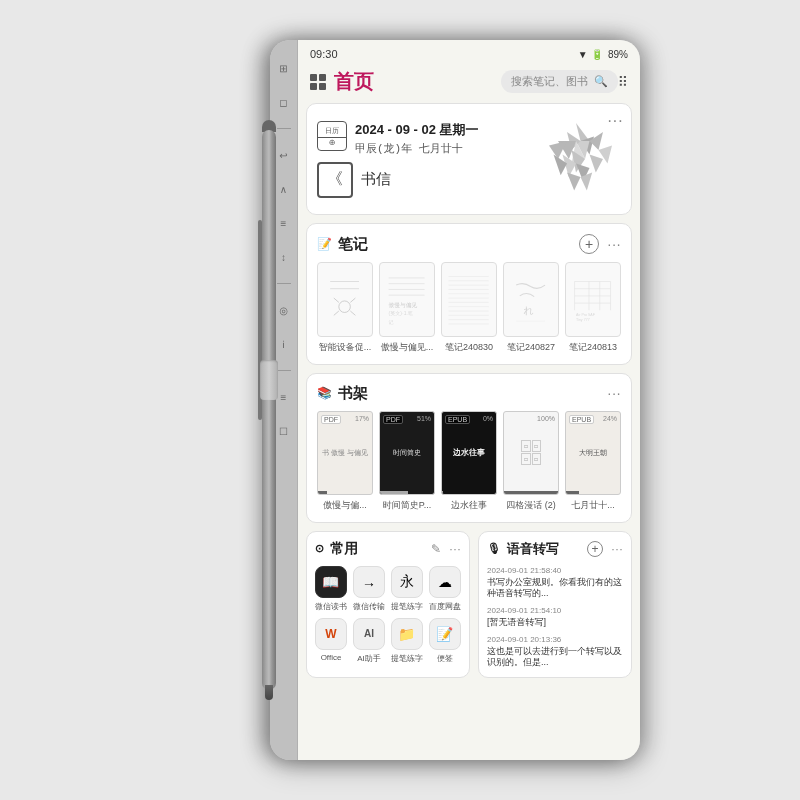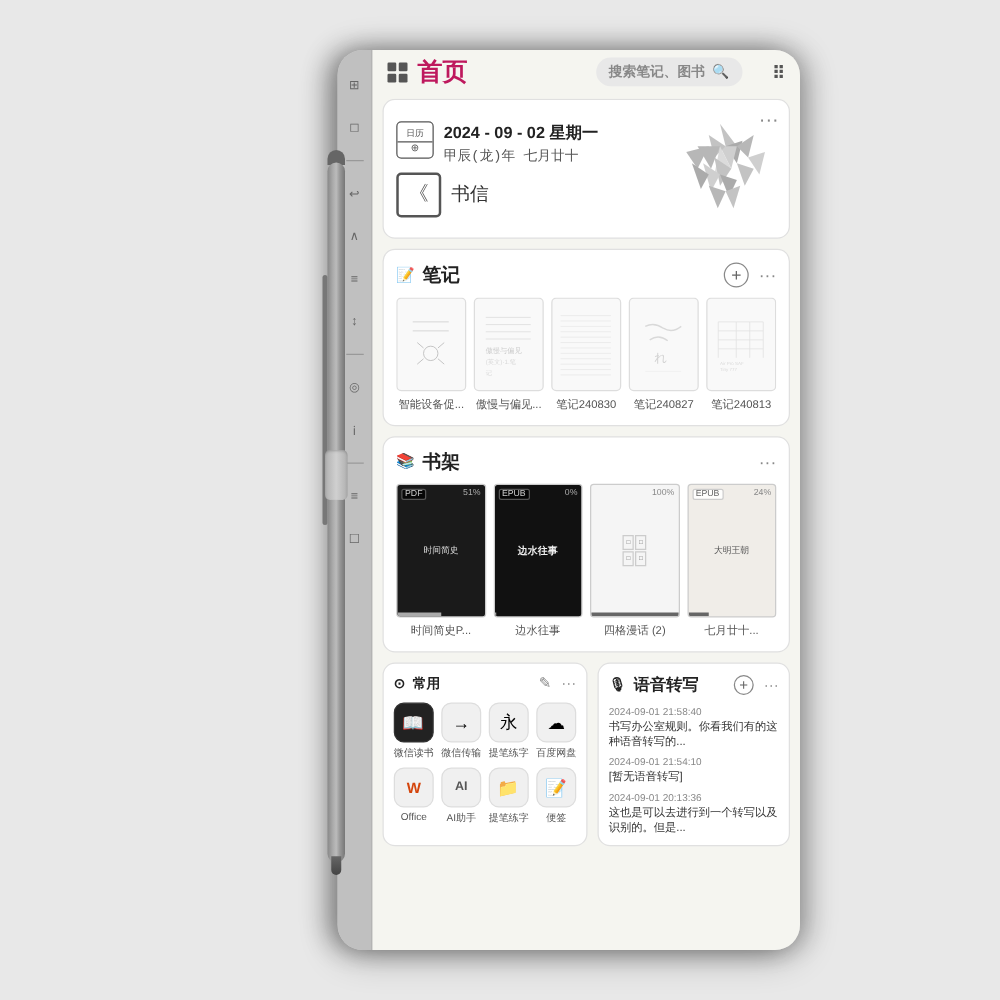--- a/index.html
+++ b/index.html
@@ -187,22 +187,21 @@
       background: #e8e8e8;
       border-radius: 14px;
       padding: 4px 10px;
       gap: 6px;
       font-size: 11px;
       color: #888;
     }
     .header-icons {
       display: flex;
       align-items: center;
-      gap: 24px;
-      font-weight: bold;
+      gap: 0;
     }
 
     
     .content {
       flex: 1;
       overflow-y: auto;
       padding: 0 8px 8px;
       display: flex;
       flex-direction: column;
       gap: 8px;
@@ -531,20 +530,28 @@
       <div class="spine-divider"></div>
       <div class="spine-btn">◎</div>
       <div class="spine-btn">ℹ</div>
       <div class="spine-divider"></div>
       <div class="spine-btn">≡</div>
       <div class="spine-btn">☐</div>
     </div>
 
     <div class="screen">
 
+      <div class="status-bar">
+        <span>09:30</span>
+        <div class="status-right">
+          <span>▼</span>
+          <span>🔋</span>
+          <span>89%</span>
+        </div>
+      </div>
 
       <div class="header">
         <div class="header-left">
           <div class="grid-icon">
             <div class="grid-dot"></div>
             <div class="grid-dot"></div>
             <div class="grid-dot"></div>
             <div class="grid-dot"></div>
           </div>
           <span class="header-title">首页</span>
@@ -717,20 +724,29 @@
         <div class="card">
           <div class="section-header">
             <div class="section-title">
               <span style="font-size:12px;">📚</span>
               <span>书架</span>
             </div>
             <span style="font-size:14px;color:#888;">···</span>
           </div>
           <div class="books-grid">
 
+            <div class="book-item">
+              <div class="book-cover" style="background:#f0ede8;">
+                <span class="book-badge">PDF</span>
+                <div style="font-size:7px;color:#888;padding:4px;text-align:center;line-height:1.3;">书 傲慢 与偏见</div>
+                <div class="progress-bar" style="width:17%;"></div>
+                <div style="position:absolute;top:3px;right:3px;font-size:7px;color:#888;">17%</div>
+              </div>
+              <div class="book-cover-label">傲慢与偏...</div>
+            </div>
 
             <div class="book-item">
               <div class="book-cover" style="background:#1a1a1a;color:#fff;">
                 <span class="book-badge" style="background:rgba(0,0,0,0.7);color:#ccc;border-color:#555;">PDF</span>
                 <div style="font-size:7px;color:#ddd;padding:4px;text-align:center;">时间简史</div>
                 <div class="progress-bar" style="width:51%;background:#aaa;"></div>
                 <div style="position:absolute;top:3px;right:3px;font-size:7px;color:#aaa;">51%</div>
               </div>
               <div class="book-cover-label">时间简史P...</div>
             </div>
@@ -773,21 +789,21 @@
 
           </div>
         </div>
 
         <div class="bottom-row">
 
           <div class="bottom-card">
             <div class="section-header">
               <div class="section-title">
                 <span style="font-size:11px;">⊙</span>
-                <span style="font-size:11px;">常用</span>
+                <span style="font-size:14px;">常用</span>
               </div>
               <div class="section-actions">
                 <span style="font-size:12px;color:#888;">✎</span>
                 <span style="font-size:12px;color:#888;">···</span>
               </div>
             </div>
             <div class="app-grid">
 
               <div class="app-item">
                 <div class="app-icon" style="background:#222;border-color:#333;">

